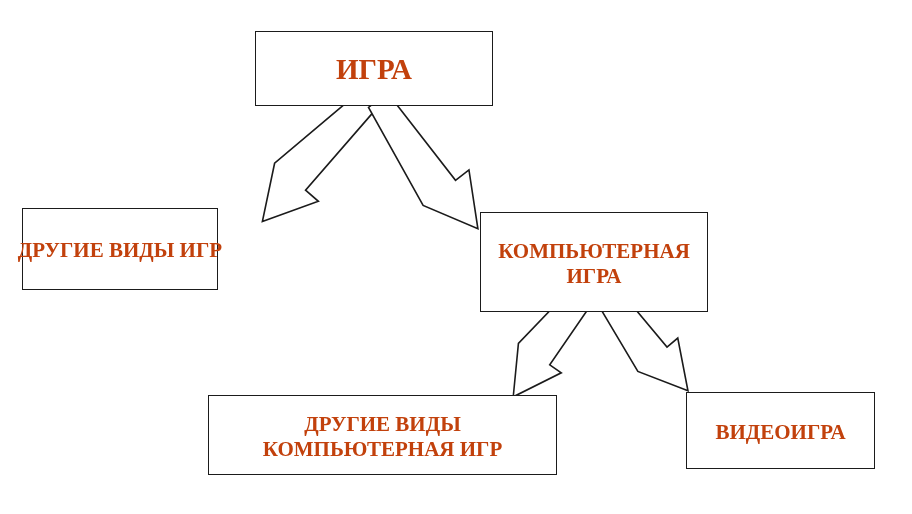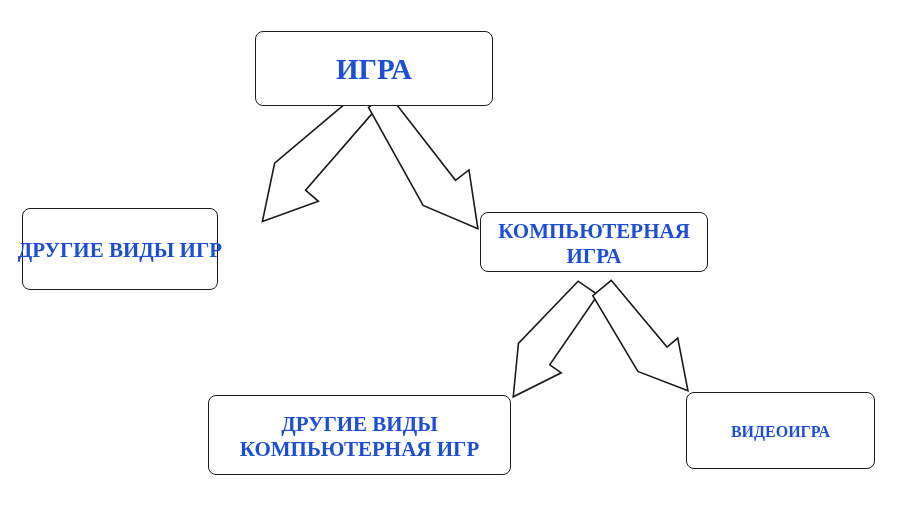--- a/index.html
+++ b/index.html
@@ -25,59 +25,59 @@
     fill: #ffffff;
     stroke: #1b1b1b;
     stroke-width: 1.6;
     stroke-linejoin: miter;
   }
   .node {
     position: absolute;
     box-sizing: border-box;
     background: #ffffff;
     border: 1.6px solid #1b1b1b;
-    border-radius: 8px;
+    border-radius: 0;
     display: flex;
     flex-direction: column;
     align-items: center;
     justify-content: center;
     text-align: center;
-    color: #1d4ed8;
+    color: #c2410c;
     font-weight: bold;
     line-height: 1.15;
     padding: 12px 6px 9px 6px;
   }
   .node .line {
     display: block;
     white-space: nowrap;
   }
   .node-game {
     left: 255px; top: 31px;
     width: 238px; height: 75px;
     font-size: 29px;
   }
   .node-other-games {
     left: 22px; top: 208px;
     width: 196px; height: 82px;
     font-size: 21px;
   }
   .node-computer-game {
     left: 480px; top: 212px;
-    width: 228px; height: 60px;
+    width: 228px; height: 100px;
     font-size: 21px;
   }
   .node-other-computer-games {
     left: 208px; top: 395px;
-    width: 303px; height: 80px;
+    width: 349px; height: 80px;
     font-size: 21px;
   }
   .node-video-game {
     left: 686px; top: 392px;
     width: 189px; height: 77px;
-    font-size: 16px;
+    font-size: 21px;
   }
 </style>
 </head>
 <body>
 
 <div class="canvas">
 
   <svg class="connector-layer" viewBox="0 0 912 514" xmlns="http://www.w3.org/2000/svg">
     <polygon class="block-arrow" points="0,-12 109,-12 109,-29 161,0 109,29 0,12" transform="translate(368,100) rotate(131.0)"></polygon>
     <polygon class="block-arrow" points="0,-12 111,-12 111,-29 163,0 111,29 0,12" transform="translate(378,100) rotate(52.2)"></polygon>

